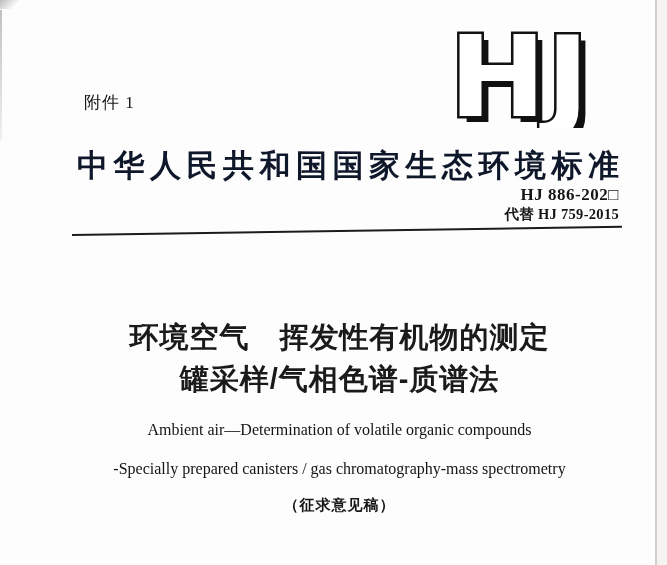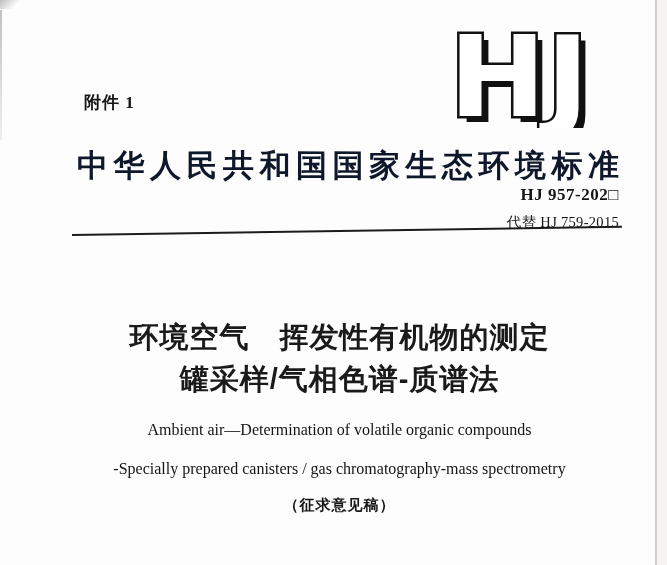--- a/index.html
+++ b/index.html
@@ -27,21 +27,21 @@
     background:#cfcfcf;
   }
   .edge-right-strip{
     left:657px;top:0;width:10px;height:565px;
     background:#f5f4f2;
   }
 
   
   .attachment{
     left:72px;top:91px;
-    font-size:17px;font-weight:700;letter-spacing:1px;padding-left:12px;
+    font-size:17px;font-weight:400;letter-spacing:1px;padding-left:12px;
   }
 
   
   .logo{left:443px;top:16px;width:172px;height:112px;}
   .logo text{
     font-family:"DejaVu Sans","Liberation Sans",sans-serif;
     font-weight:700;font-size:112px;
   }
   .logo-shadow{fill:#111111;}
   .logo-face{
@@ -53,21 +53,21 @@
   .org-heading{
     left:77px;top:145px;
     font-size:31px;font-weight:700;
     letter-spacing:5.5px;white-space:nowrap;
     color:#0f172a;
   }
 
   
   .code-block{right:48px;top:185px;text-align:right;}
   .std-code{font-size:17px;font-weight:700;letter-spacing:.5px;}
-  .replaces{font-size:14.5px;font-weight:400;margin-top:8px;letter-spacing:.3px;}
+  .replaces{font-size:14.5px;font-weight:700;margin-top:0;letter-spacing:.3px;}
 
   
   .rule{
     left:72px;top:234px;width:550px;height:2.4px;
     background:#1c1c1c;
     transform:rotate(-0.85deg);
     transform-origin:left center;
   }
 
   
@@ -106,21 +106,21 @@
   <div class="abs attachment">附件 1</div>
 
   <svg class="abs logo" viewBox="0 0 172 112" aria-hidden="true">
     <text class="logo-shadow" x="13" y="106" textLength="140" lengthAdjust="spacingAndGlyphs">HJ</text>
     <text class="logo-face" x="6" y="100" textLength="140" lengthAdjust="spacingAndGlyphs">HJ</text>
   </svg>
 
   <div class="abs org-heading">中华人民共和国国家生态环境标准</div>
 
   <div class="abs code-block">
-    <div class="std-code">HJ 957-202□</div>
+    <div class="std-code">HJ 886-202□</div>
     <div class="replaces">代替 HJ  759-2015</div>
   </div>
 
   <div class="abs rule"></div>
 
   <div class="abs cn-title cn-line1">环境空气　挥发性有机物的测定</div>
   <div class="abs cn-title cn-line2">罐采样/气相色谱-质谱法</div>
 
   <div class="abs en-title en-line1">Ambient air—Determination of volatile organic compounds</div>
   <div class="abs en-title en-line2">-Specially prepared canisters / gas chromatography-mass spectrometry</div>

